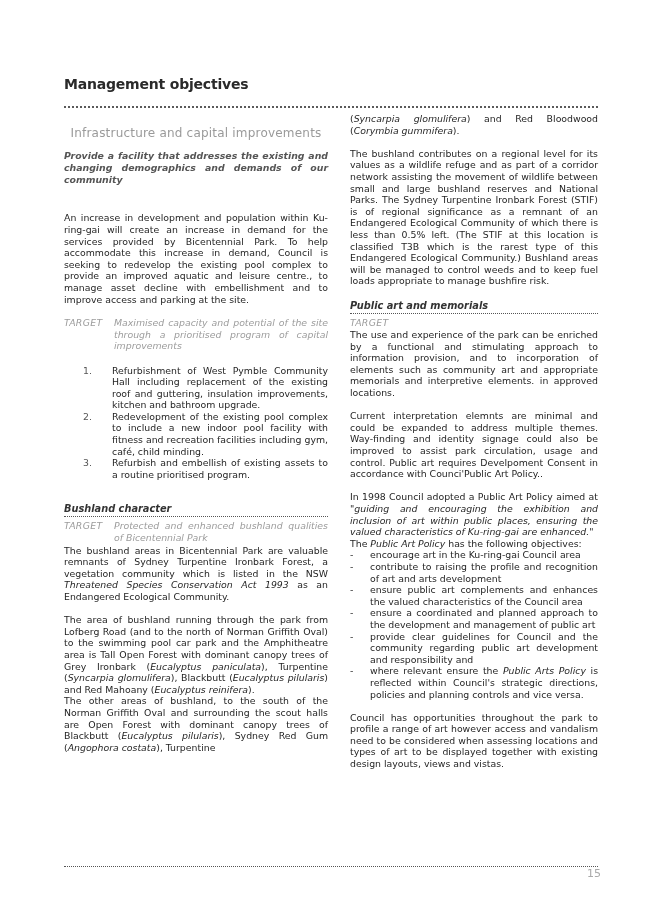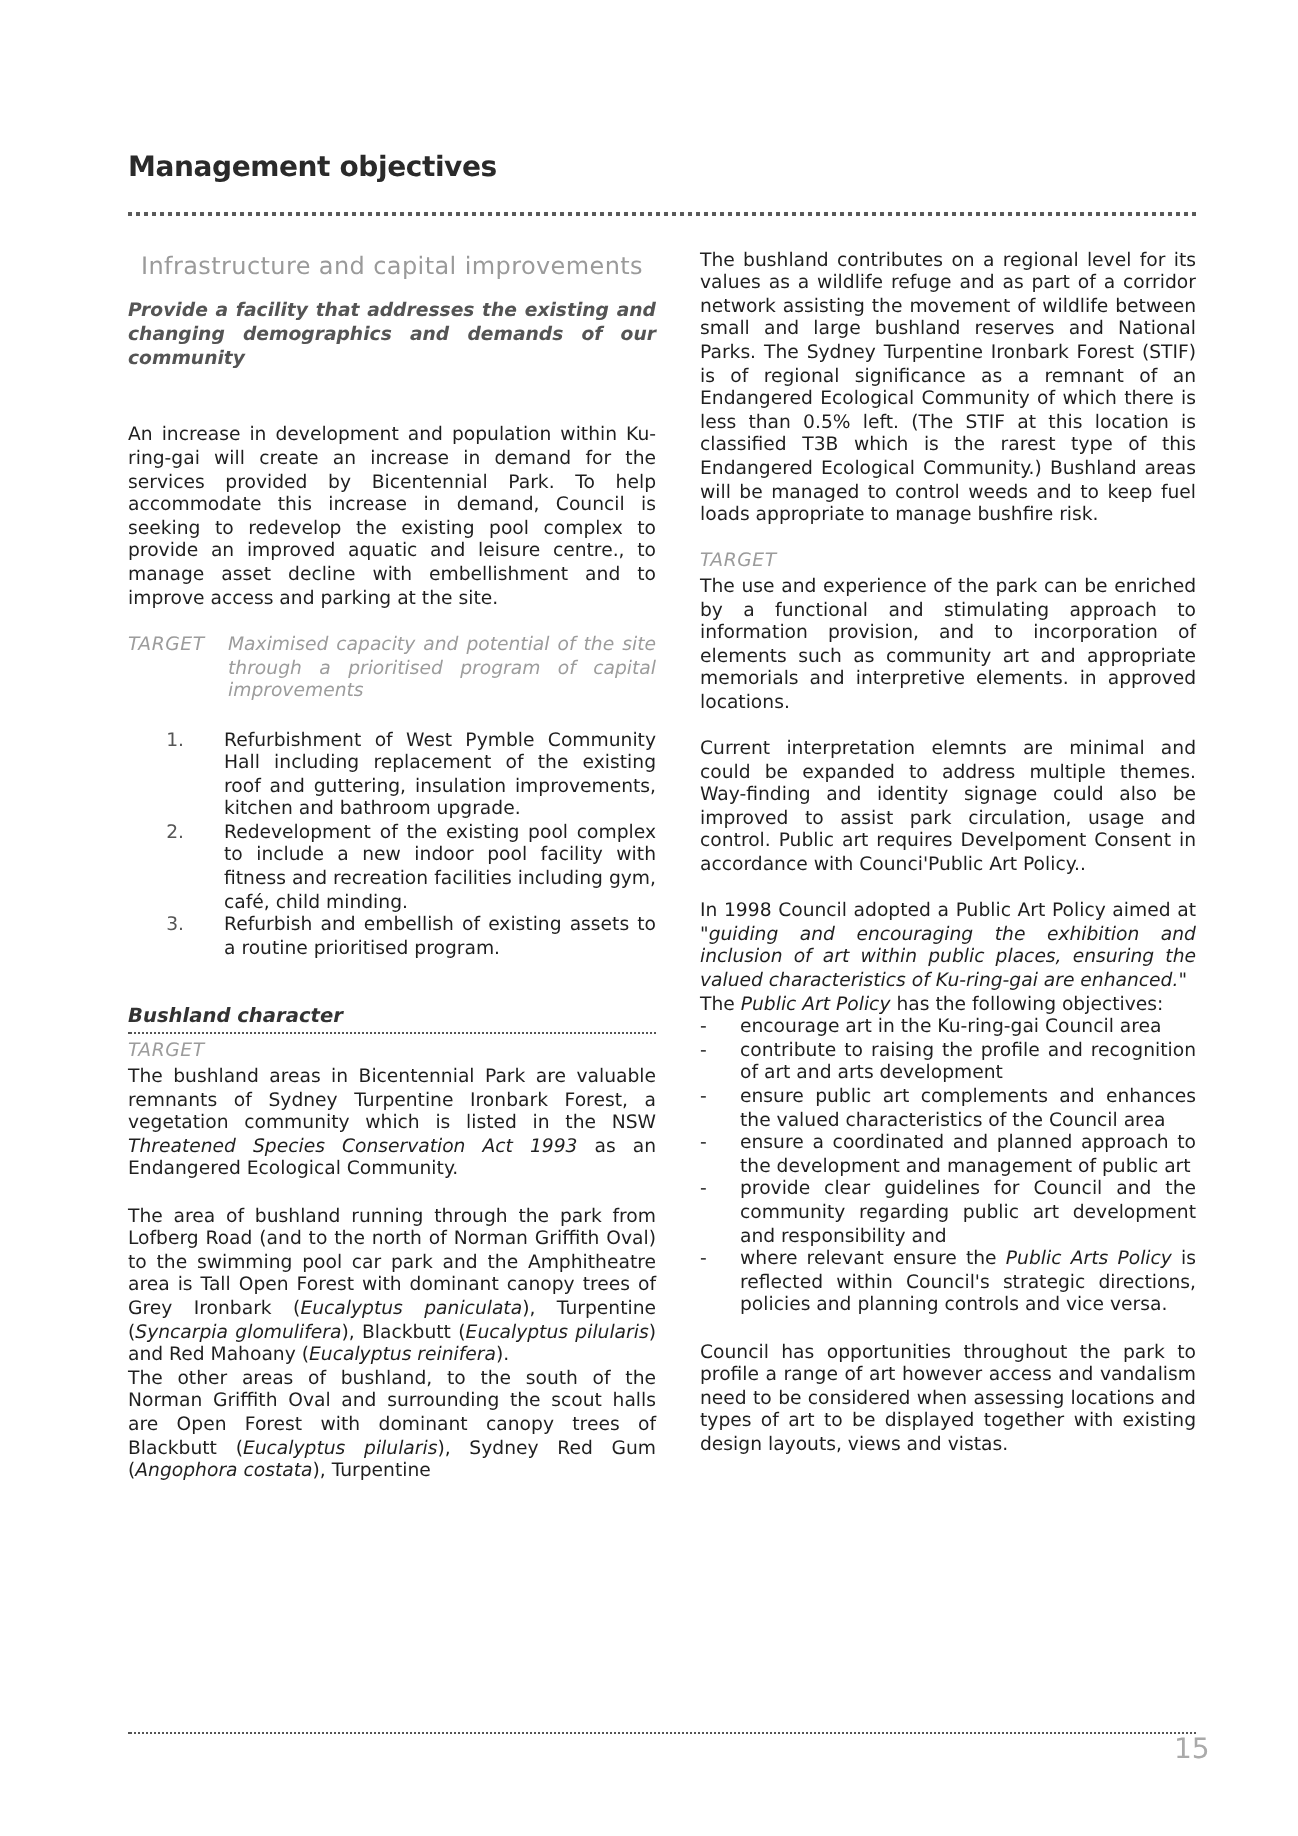--- a/index.html
+++ b/index.html
@@ -47,21 +47,21 @@
     ol.numlist { margin: 0; padding: 0; list-style: none; }
     ol.numlist li { display: flex; margin: 0; }
     ol.numlist .num { width: 48px; flex: none; text-align: right; padding-right: 20px; box-sizing: border-box; color: #555; }
     ol.numlist .txt { flex: 1; text-align: justify; }
     ul.dash { margin: 0; padding: 0; list-style: none; }
     ul.dash li { display: flex; }
     ul.dash .dash-mark { width: 20px; flex: none; }
     ul.dash .txt { flex: 1; text-align: justify; }
     i { font-style: italic; }
     .page-number {
-      position: absolute; left: 587px; top: 867px; font-size: 14px; color: #aaa;
+      position: absolute; left: 587px; top: 867px; font-size: 11px; color: #aaa;
     }
   </style>
 </head>
 <body>
 
 <h1 class="page-title" style="margin:0;">Management objectives</h1>
 <div class="rule" style="left:64px; top:106px; width:534px;"></div>
 
 <div class="col left">
   <h2 class="section-title">Infrastructure and capital improvements</h2>
@@ -86,32 +86,35 @@
     <li>
       <span class="num">3.</span>
       <span class="txt">Refurbish and embellish of existing assets to a routine prioritised program.</span>
     </li>
   </ol>
 
   <div style="height:22px"></div>
   <div class="sub-heading">Bushland character</div>
   <div class="target">
     <span class="tlabel">TARGET</span>
+    <span class="ttext">Protected and enhanced bushland qualities of Bicentennial Park</span>
   </div>
   <p><span>The bushland areas in Bicentennial Park are valuable remnants of Sydney Turpentine Ironbark Forest, a vegetation community which is listed in the NSW </span><i>Threatened Species Conservation Act 1993</i><span> as an Endangered Ecological Community.</span></p>
   <div class="gap"></div>
   <p><span>The area of bushland running through the park from Lofberg Road (and to the north of Norman Griffith Oval) to the swimming pool car park and the Amphitheatre area is Tall Open Forest with dominant canopy trees of Grey Ironbark (</span><i>Eucalyptus paniculata</i><span>), Turpentine (</span><i>Syncarpia glomulifera</i><span>), Blackbutt (</span><i>Eucalyptus pilularis</i><span>) and Red Mahoany (</span><i>Eucalyptus reinifera</i><span>).</span></p>
   <p><span>The other areas of bushland, to the south of the Norman Griffith Oval and surrounding the scout halls are Open Forest with dominant canopy trees of Blackbutt (</span><i>Eucalyptus pilularis</i><span>), Sydney Red Gum (</span><i>Angophora costata</i><span>), Turpentine</span></p>
 </div>
 
 <div class="col right">
+  <p><span>(</span><i>Syncarpia glomulifera</i><span>) and Red Bloodwood (</span><i>Corymbia gummifera</i><span>).</span></p>
   <div class="gap"></div>
   <p>The bushland contributes on a regional level for its values as a wildlife refuge and as part of a corridor network assisting the movement of wildlife between small and large bushland reserves and National Parks. The Sydney Turpentine Ironbark Forest (STIF) is of regional significance as a remnant of an Endangered Ecological Community of which there is less than 0.5% left. (The STIF at this location is classified T3B which is the rarest type of this Endangered Ecological Community.) Bushland areas will be managed to control weeds and to keep fuel loads appropriate to manage bushfire risk.</p>
   <div class="gap"></div>
 
+  <div class="sub-heading">Public art and memorials</div>
   <div class="target">
     <span class="tlabel">TARGET</span>
   </div>
   <p>The use and experience of the park can be enriched by a functional and stimulating approach to information provision, and to incorporation of elements such as community art and appropriate memorials and interpretive elements. in approved locations.</p>
   <div class="gap"></div>
   <p>Current interpretation elemnts are minimal and could be expanded to address multiple themes. Way-finding and identity signage could also be improved to assist park circulation, usage and control.  Public art  requires Develpoment Consent in accordance with Counci'Public Art Policy..</p>
   <div class="gap"></div>
   <p><span>In 1998 Council adopted a Public Art Policy aimed at "</span><i>guiding and encouraging the exhibition and inclusion of art within public places, ensuring the valued characteristics of Ku-ring-gai are enhanced.</i><span>"</span></p>
   <p style="text-align:left;"><span>The </span><i>Public Art Policy</i><span> has the following objectives:</span></p>
   <ul class="dash">

